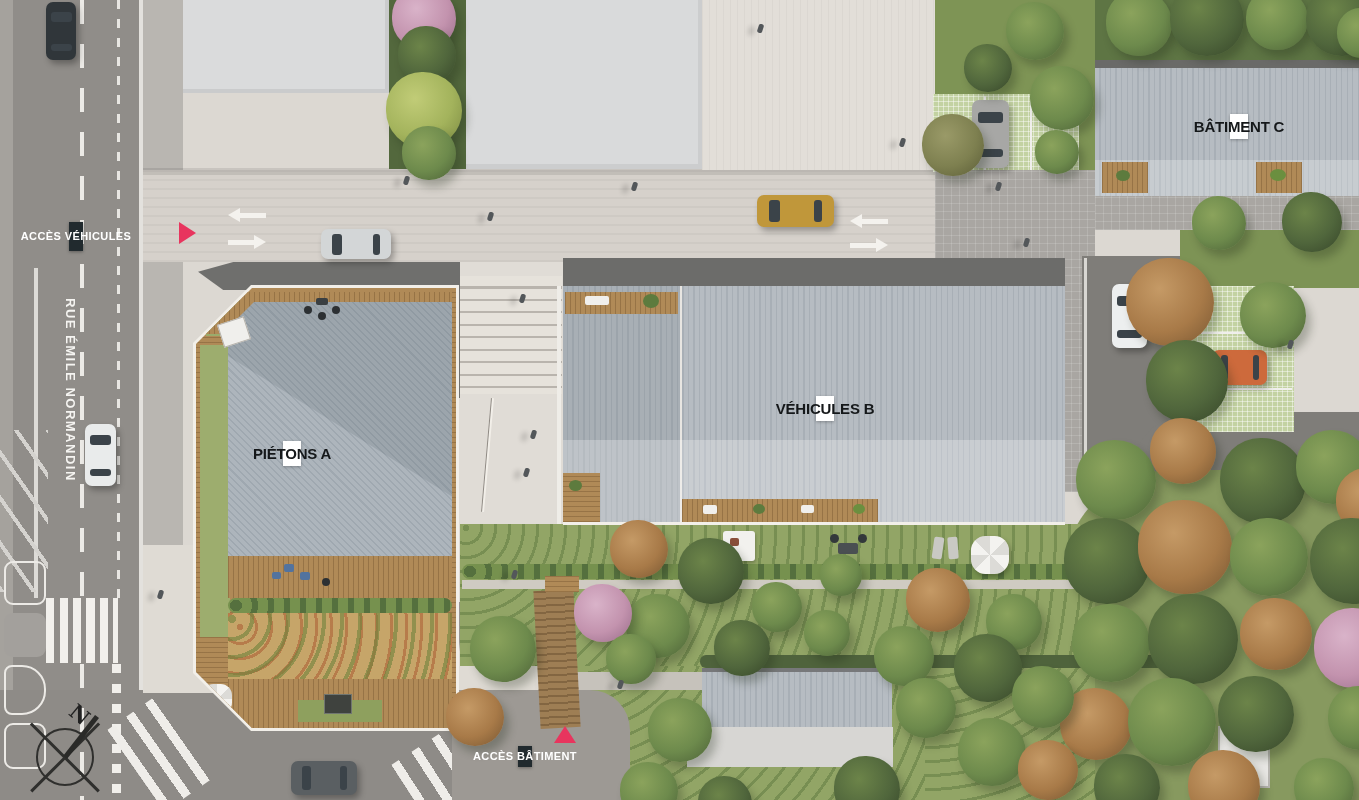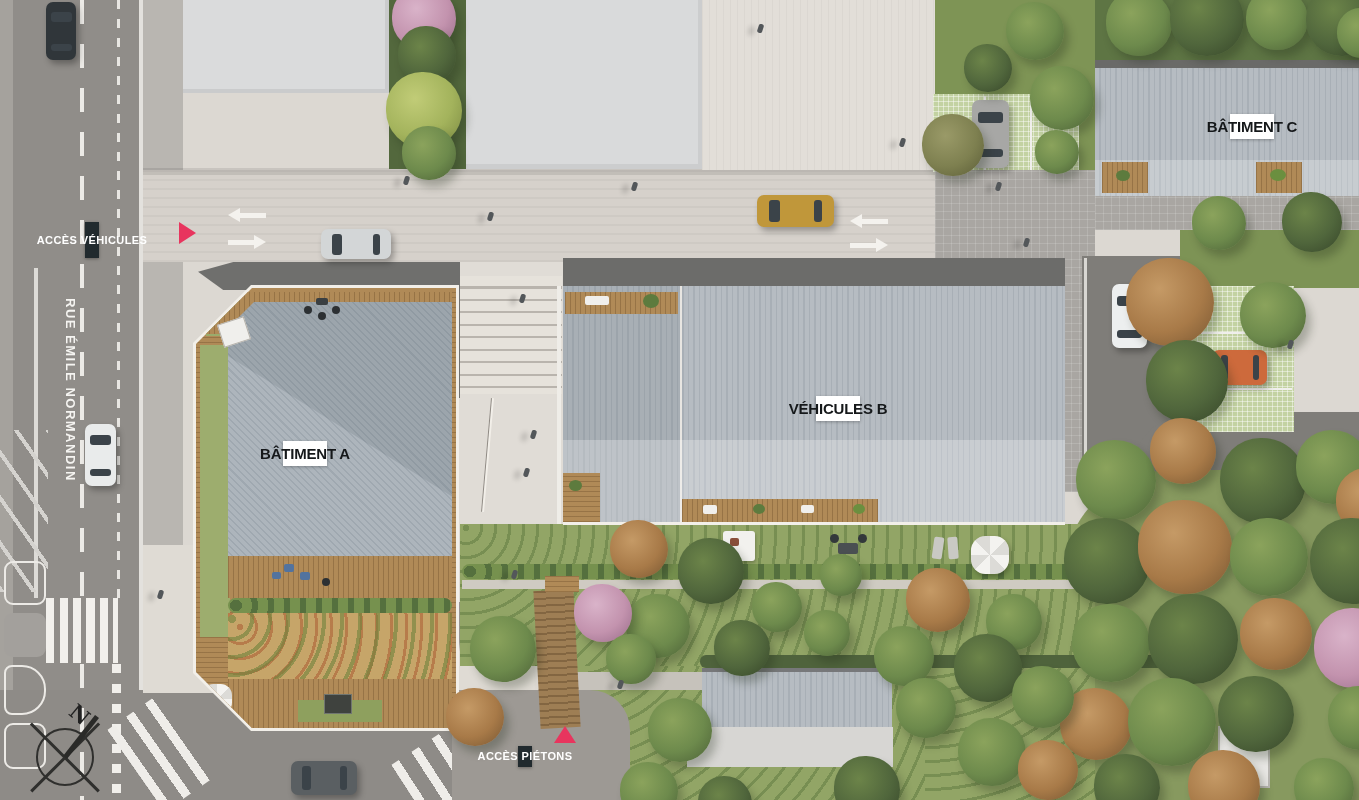--- a/index.html
+++ b/index.html
@@ -20,21 +20,21 @@
   .ped{width:5px;height:9px;background:#53575a;border-radius:2px;
        transform:rotate(18deg);box-shadow:-8px 5px 5px rgba(0,0,0,.18);}
   .car{border-radius:7px;box-shadow:3px 4px 6px rgba(0,0,0,.3);}
   .car>div{position:absolute;background:#3b4349;border-radius:3px;}
   .label-dark{display:flex;align-items:center;justify-content:center;z-index:40;
        background:var(--label-dark);color:#fff;font-weight:700;font-size:11px;
        letter-spacing:.4px;line-height:1;padding:4px 7px;white-space:nowrap;
        box-shadow:0 1px 3px rgba(0,0,0,.35);}
   .label-light{display:flex;align-items:center;justify-content:center;z-index:40;
        background:var(--label-light);color:#15181a;font-weight:700;font-size:15px;
-       letter-spacing:-.2px;line-height:1;padding:5px 22px;white-space:nowrap;
+       letter-spacing:-.2px;line-height:1;padding:5px 9px;white-space:nowrap;
        box-shadow:0 1px 3px rgba(0,0,0,.28);}
   .tri-right{width:0;height:0;border-top:11px solid transparent;z-index:40;
        border-bottom:11px solid transparent;border-left:17px solid var(--accent);}
   .tri-up{width:0;height:0;border-left:11px solid transparent;z-index:40;
        border-right:11px solid transparent;border-bottom:17px solid var(--accent);}
   .planks-v{background-image:repeating-linear-gradient(90deg,rgba(60,35,10,.22) 0 1px,rgba(0,0,0,0) 1px 5px);background-color:var(--wood);}
   .planks-h{background-image:repeating-linear-gradient(0deg,rgba(60,35,10,.22) 0 1px,rgba(0,0,0,0) 1px 5px);background-color:var(--wood);}
   .roofstripes{background-image:repeating-linear-gradient(90deg,#b6bcc2 0 4px,#a8afb6 4px 5.5px);}
   .pavers{background-color:#a9a6a2;background-image:
       repeating-linear-gradient(0deg,rgba(255,255,255,.14) 0 1px,rgba(0,0,0,0) 1px 8px),
@@ -184,32 +184,32 @@
     <div style="left:76px;top:284px;width:9px;height:7px;background:#52739f;border-radius:2px;"></div>
     <div style="left:126px;top:290px;width:8px;height:8px;background:#2c3033;border-radius:50%;"></div>
     <div class="hedge" style="left:32px;top:310px;width:224px;height:15px;"></div>
     <div style="left:32px;top:325px;width:224px;height:66px;background-color:#c6a569;background-image:repeating-radial-gradient(circle at 4px 6px,rgba(110,130,60,.6) 0 4px,rgba(0,0,0,0) 4px 18px),repeating-radial-gradient(circle at 12px 14px,rgba(170,90,50,.55) 0 3px,rgba(0,0,0,0) 3px 15px);"></div>
     <div class="planks-v" style="left:32px;top:391px;width:224px;height:49px;"></div>
     <div style="left:102px;top:412px;width:84px;height:22px;background:#8ea05e;"></div>
     <div style="left:128px;top:406px;width:28px;height:20px;background:#3f423e;border:1px solid #707570;"></div>
     <div style="left:6px;top:396px;width:30px;height:30px;border-radius:38%;background:conic-gradient(#f4f3f0 0 45deg,#dcdbd7 45deg 90deg,#f4f3f0 90deg 135deg,#dcdbd7 135deg 180deg,#f4f3f0 180deg 225deg,#dcdbd7 225deg 270deg,#f4f3f0 270deg 315deg,#dcdbd7 315deg 360deg);"></div>
   </div>
 
-  <div class="label-dark" style="left:85px;top:222px;height:36px;">
+  <div class="label-dark" style="left:69px;top:222px;height:29px;">
       <span>ACCÈS VÉHICULES</span>
     </div>
   <div class="tri-right" style="left:179px;top:222px;"></div>
 
   <div class="tri-up" style="left:554px;top:726px;"></div>
   <div class="label-dark" style="left:518px;top:746px;height:21px;">
-      <span>ACCÈS PIÉTONS</span>
+      <span>ACCÈS BÂTIMENT</span>
     </div>
 
   <div class="label-light" style="left:283px;top:441px;height:25px;">
-      <span>BÂTIMENT A</span>
+      <span>PIÉTONS A</span>
     </div>
   <div class="label-light" style="left:816px;top:396px;height:25px;">
       <span>VÉHICULES B</span>
     </div>
   <div class="label-light" style="left:1230px;top:114px;height:25px;">
       <span>BÂTIMENT C</span>
     </div>
 
   <div style="left:78px;top:298px;width:220px;transform:rotate(90deg);transform-origin:0 0;z-index:8;
               color:#f5f4f1;font-weight:700;font-size:13px;letter-spacing:1.5px;white-space:nowrap;">RUE ÉMILE NORMANDIN</div>

